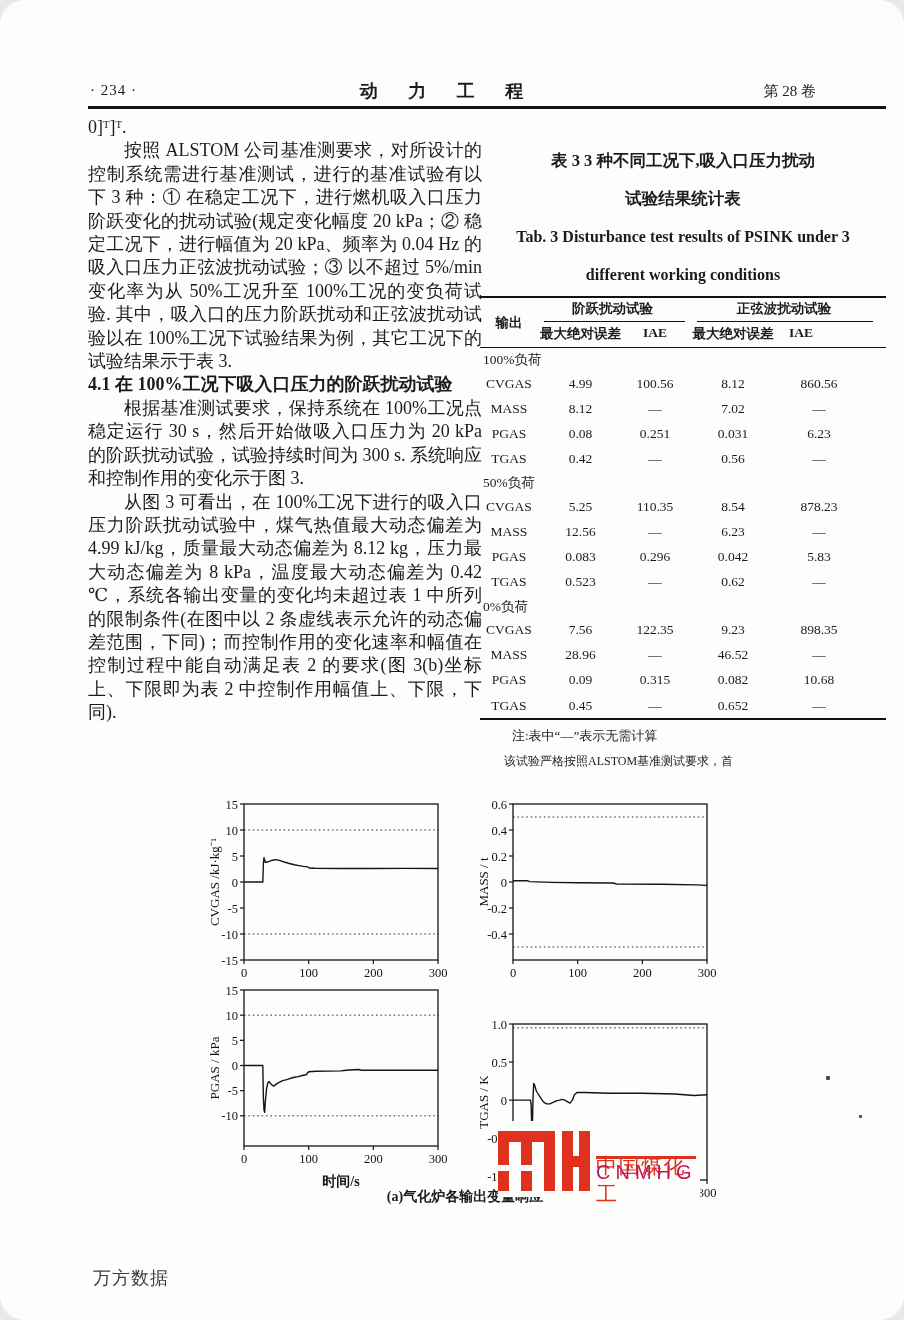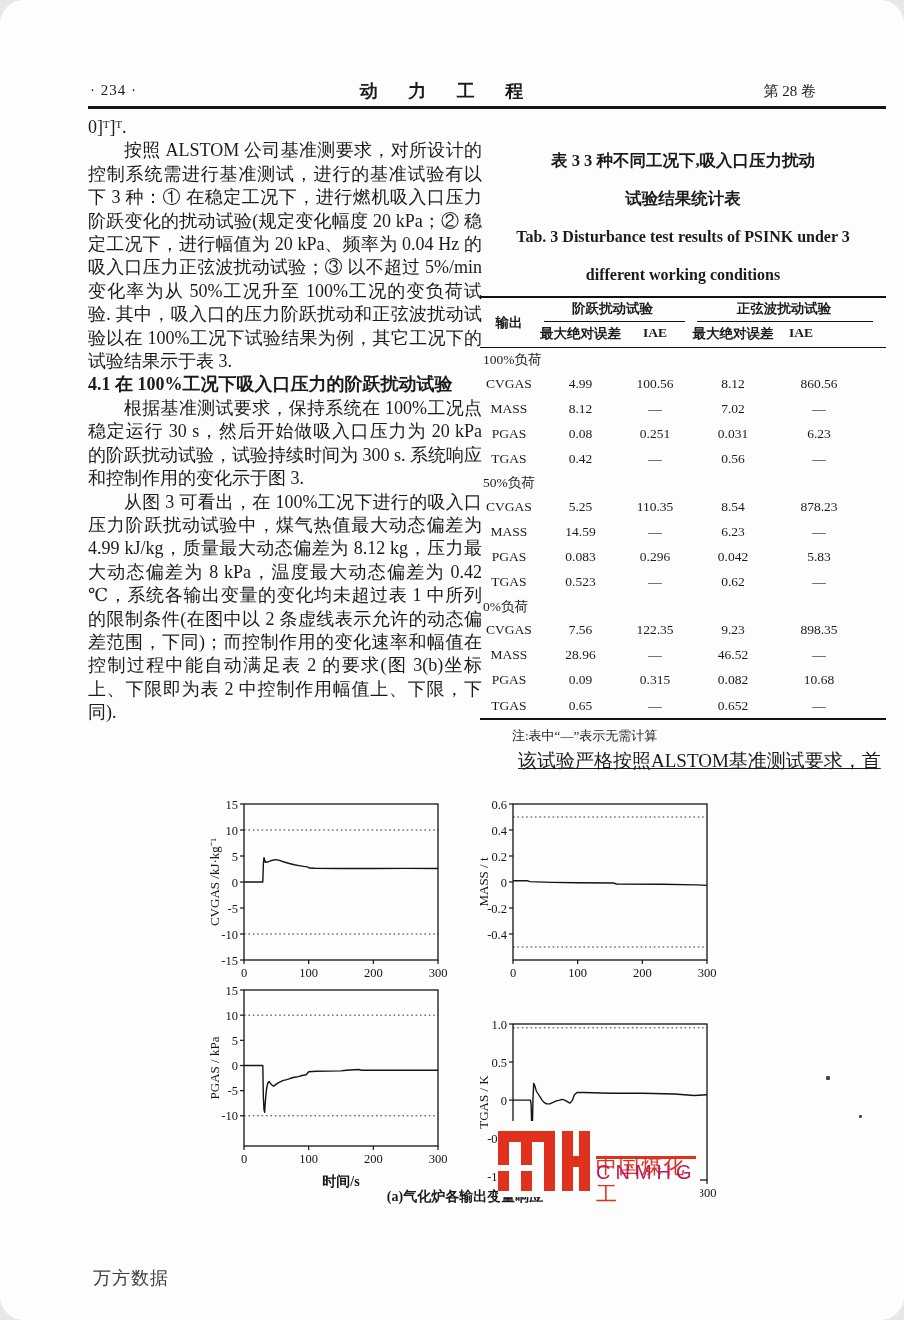--- a/index.html
+++ b/index.html
@@ -32,21 +32,21 @@
   .th-u1{position:absolute;left:64px;top:23px;width:141px;border-bottom:1px solid #111;}
   .th-u2{position:absolute;left:217px;top:23px;width:176px;border-bottom:1px solid #111;}
   .th-sub{position:absolute;top:27px;text-align:center;font-weight:600;}
   .s1{left:58px;width:85px;} .s2{left:143px;width:64px;} .s3{left:207px;width:92px;} .s4{left:281px;width:80px;}
   .t-section{height:23px;line-height:23px;padding-left:3px;}
   .t-row{display:flex;height:25.1px;align-items:center;}
   .c0{width:58px;text-align:center;} .c1{width:85px;text-align:center;} .c2{width:64px;text-align:center;}
   .c3{width:92px;text-align:center;} .c4{width:80px;text-align:center;}
   .tbl-note{margin-top:7px;padding-left:32px;font-size:13px;}
   #h42{margin-top:16px;font-size:18px;font-weight:700;line-height:24px;}
-  #p42{margin:4px 0 0 0;font-size:19px;line-height:24px;text-indent:2em;text-align:justify;text-decoration:underline;}
+  #p42{margin:4px 0 0 0;font-size:12px;line-height:24px;text-indent:2em;text-align:justify;}
   
   .chart{position:absolute;}
   #figcap{position:absolute;left:330px;top:1188px;width:270px;text-align:center;
           font-size:14px;font-weight:700;}
   
   #wm{position:absolute;left:498px;top:1121px;width:202px;height:76px;background:#fdfdfc;z-index:5;}
   #wm-glyph{position:absolute;left:0;top:10px;}
   #wm-zh{position:absolute;left:98px;top:3px;font-size:21px;letter-spacing:1.5px;
          font-family:"Liberation Sans",sans-serif;}
   #wm-line{position:absolute;left:98px;top:35px;width:100px;height:2.5px;}
@@ -126,21 +126,21 @@
           <div class="t-section">50%负荷</div>
           <div class="t-row">
             <div class="c0">CVGAS</div>
             <div class="c1">5.25</div>
             <div class="c2">110.35</div>
             <div class="c3">8.54</div>
             <div class="c4">878.23</div>
           </div>
           <div class="t-row">
             <div class="c0">MASS</div>
-            <div class="c1">14.59</div>
+            <div class="c1">12.56</div>
             <div class="c2">—</div>
             <div class="c3">6.23</div>
             <div class="c4">—</div>
           </div>
           <div class="t-row">
             <div class="c0">PGAS</div>
             <div class="c1">0.083</div>
             <div class="c2">0.296</div>
             <div class="c3">0.042</div>
             <div class="c4">5.83</div>
@@ -169,21 +169,21 @@
           </div>
           <div class="t-row">
             <div class="c0">PGAS</div>
             <div class="c1">0.09</div>
             <div class="c2">0.315</div>
             <div class="c3">0.082</div>
             <div class="c4">10.68</div>
           </div>
           <div class="t-row">
             <div class="c0">TGAS</div>
-            <div class="c1">0.65</div>
+            <div class="c1">0.45</div>
             <div class="c2">—</div>
             <div class="c3">0.652</div>
             <div class="c4">—</div>
           </div>
         </div>
     </div>
 
     <div class="tbl-note">注:表中“—”表示无需计算</div>
     <p id="p42">该试验严格按照ALSTOM基准测试要求，首</p>
   </div>

